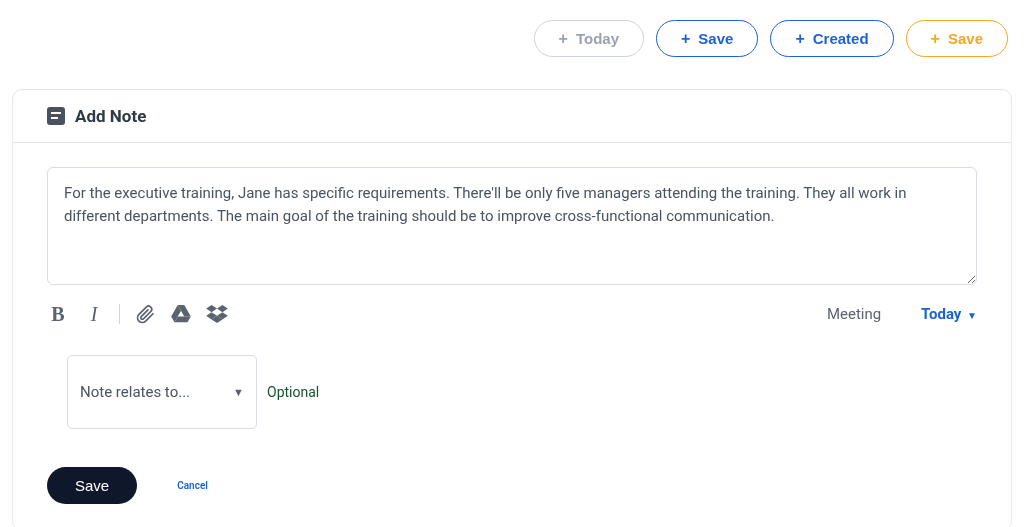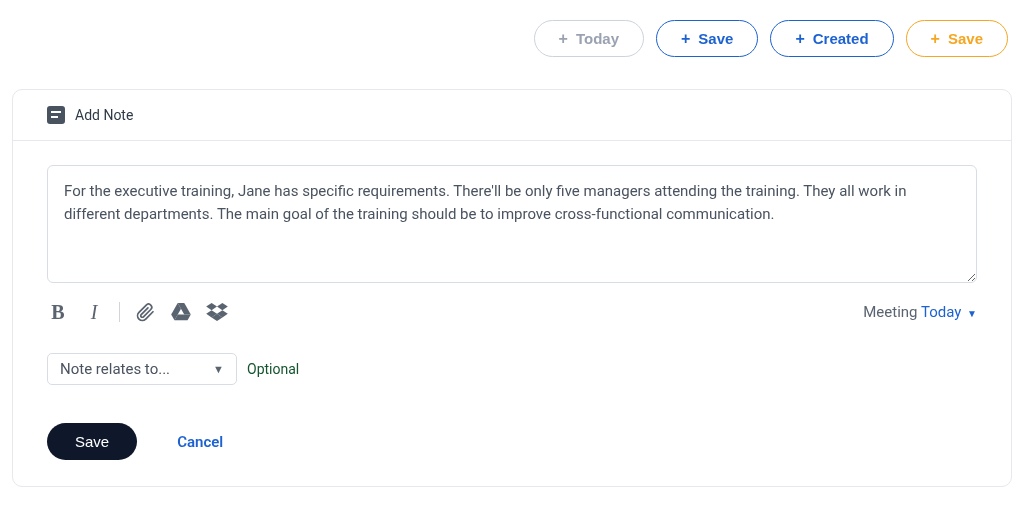--- a/index.html
+++ b/index.html
@@ -94,22 +94,22 @@
       top: 5px;
       width: 10px;
     }
     
     .note-icon::after {
       top: 10px;
       width: 7px;
     }
     
     .note-panel-title {
-      font-size: 14px;
-      font-weight: 400;
+      font-size: 17px;
+      font-weight: 700;
       color: #2e3a45;
     }
     
     .note-panel-body {
       padding: 24px 34px 26px 34px;
     }
     
     .note-textarea {
       width: 100%;
       min-height: 118px;
@@ -167,47 +167,49 @@
     }
     
     .created-line {
       font-size: 15px;
       color: #5a6470;
     }
     
     .created-link {
       color: #1d62d1;
       cursor: pointer;
-      font-weight: 400;
+      font-weight: 700;
+      margin-left: 36px;
     }
     
     .created-caret {
       color: #1d62d1;
       font-size: 10px;
       margin-left: 2px;
     }
     
     .relates-row {
       display: flex;
       align-items: center;
       gap: 10px;
       margin-top: 30px;
     }
     
     .relates-select {
       display: inline-flex;
       align-items: center;
       justify-content: space-between;
       gap: 30px;
-      padding: 6px 12px;
+      padding: 27px 12px;
       border: 1px solid #d8dde4;
       border-radius: 5px;
       background: #ffffff;
       cursor: pointer;
       min-width: 190px;
+      margin-left: 20px;
     }
     
     .relates-select-label {
       color: #4a5360;
       font-size: 15px;
     }
     
     .relates-caret {
       color: #5a6470;
       font-size: 11px;
@@ -231,21 +233,21 @@
       border: none;
       padding: 10px 28px;
       border-radius: 24px;
       font-size: 15px;
       font-weight: 400;
       cursor: pointer;
     }
     
     .cancel-link {
       color: #1d62d1;
-      font-size: 15px;
+      font-size: 10px;
       font-weight: 600;
       cursor: pointer;
     }
     
     svg {
       display: block;
     }
   </style>
 </head>
 <body>

